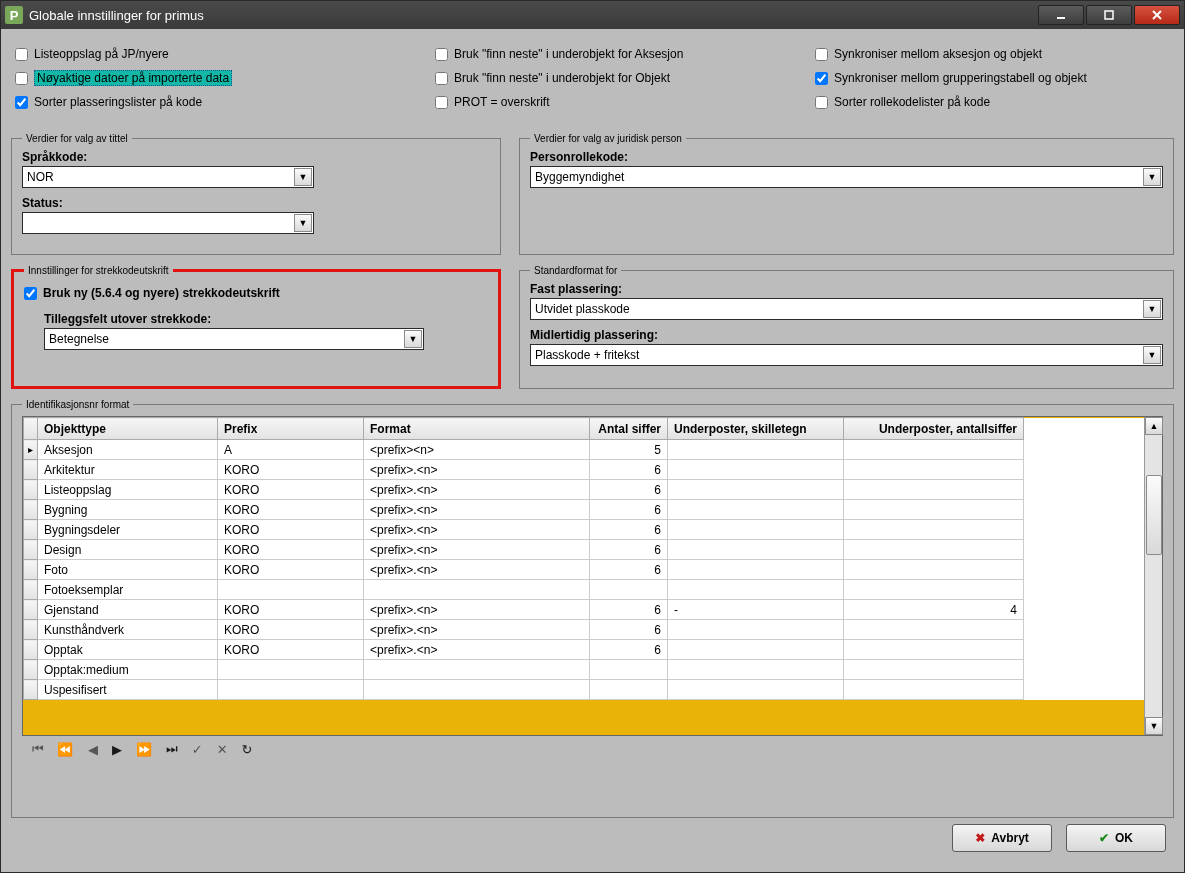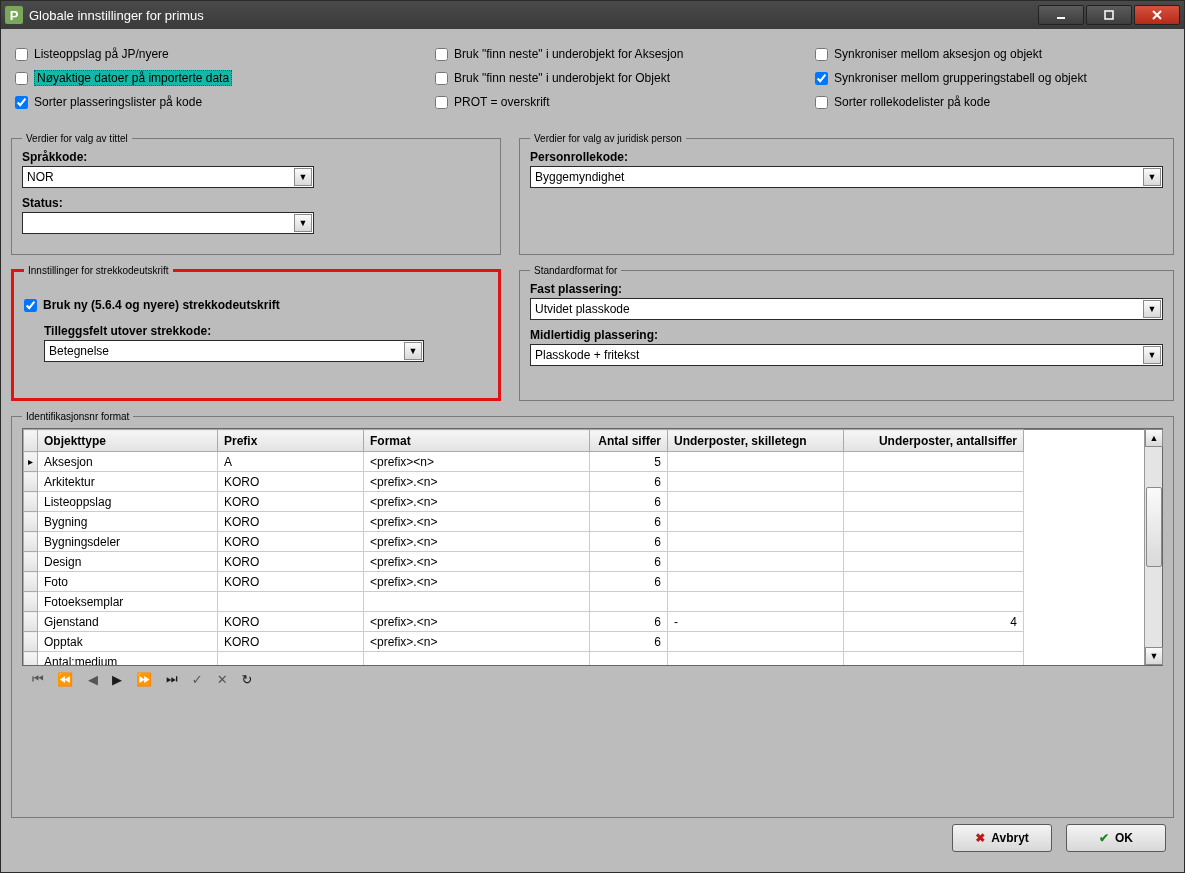--- a/index.html
+++ b/index.html
@@ -108,22 +108,22 @@
     gap: 18px;
     margin-bottom: 10px;
   }
   .idformat {
     flex:1;
     display:flex;
     flex-direction:column;
   }
   .table-wrap {
     border: 1px solid #666;
-    background:#8b5cf6;
-    height: 238px;
+    background:#eab308;
+    height: 320px;
     display:flex;
     flex-direction:row;
   }
   .table-scroll {
     flex:1;overflow:hidden;
   }
   table { border-collapse: collapse; width: 100%; font-size:12px; }
   th {
     background: linear-gradient(to bottom,#f6f6f6,#e2e2e2);
     border: 1px solid #aaa;
@@ -287,21 +287,21 @@
             <span>Byggemyndighet</span>
             <span class="arrow">▼</span>
           </div>
         </div>
       </fieldset>
     </div>
 
     <div class="row3">
       <fieldset class="highlight-box" style="padding-bottom:36px;">
         <legend>Innstillinger for strekkodeutskrift</legend>
-        <div class="chk" style="margin-bottom:8px;margin-top:12px;">
+        <div class="chk" style="margin-bottom:8px;">
           <input type="checkbox" checked="" style="">
           <label style="font-weight:bold;">Bruk ny (5.6.4 og nyere) strekkodeutskrift</label>
         </div>
         <div style="padding-left:20px;">
           <div class="field-label">Tilleggsfelt utover strekkode:</div>
           <div class="combo med">
             <span>Betegnelse</span>
             <span class="arrow">▼</span>
           </div>
         </div>
@@ -429,31 +429,41 @@
     <td>Gjenstand</td>
     <td>KORO</td>
     <td>&lt;prefix&gt;.&lt;n&gt;</td>
     <td class="num">6</td>
     <td>-</td>
     <td class="num">4</td>
     <td style="border:none;"></td>
                 </tr>
                 <tr>
     <td class="rowhead"></td>
+    <td>Kunsthåndverk</td>
+    <td>KORO</td>
+    <td>&lt;prefix&gt;.&lt;n&gt;</td>
+    <td class="num">6</td>
+    <td></td>
+    <td class="num"></td>
+    <td style="border:none;"></td>
+                </tr>
+                <tr>
+    <td class="rowhead"></td>
     <td>Opptak</td>
     <td>KORO</td>
     <td>&lt;prefix&gt;.&lt;n&gt;</td>
     <td class="num">6</td>
     <td></td>
     <td class="num"></td>
     <td style="border:none;"></td>
                 </tr>
                 <tr>
     <td class="rowhead"></td>
-    <td>Antal:medium</td>
+    <td>Opptak:medium</td>
     <td></td>
     <td></td>
     <td class="num"></td>
     <td></td>
     <td class="num"></td>
     <td style="border:none;"></td>
                 </tr>
                 <tr>
     <td class="rowhead"></td>
     <td>Uspesifisert</td>

